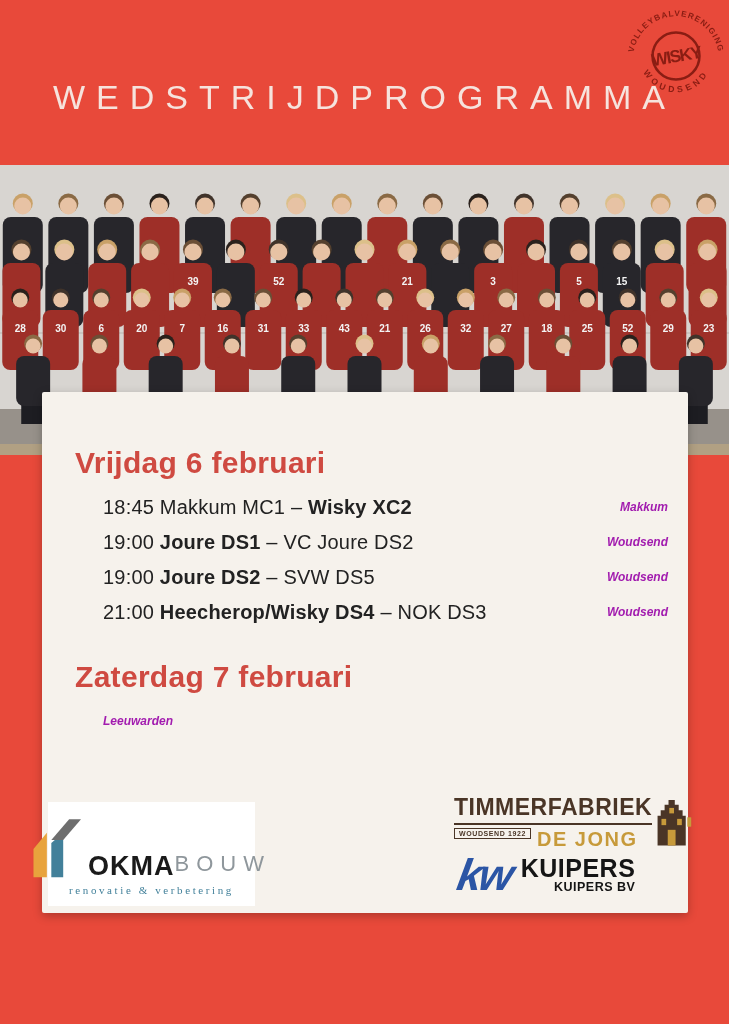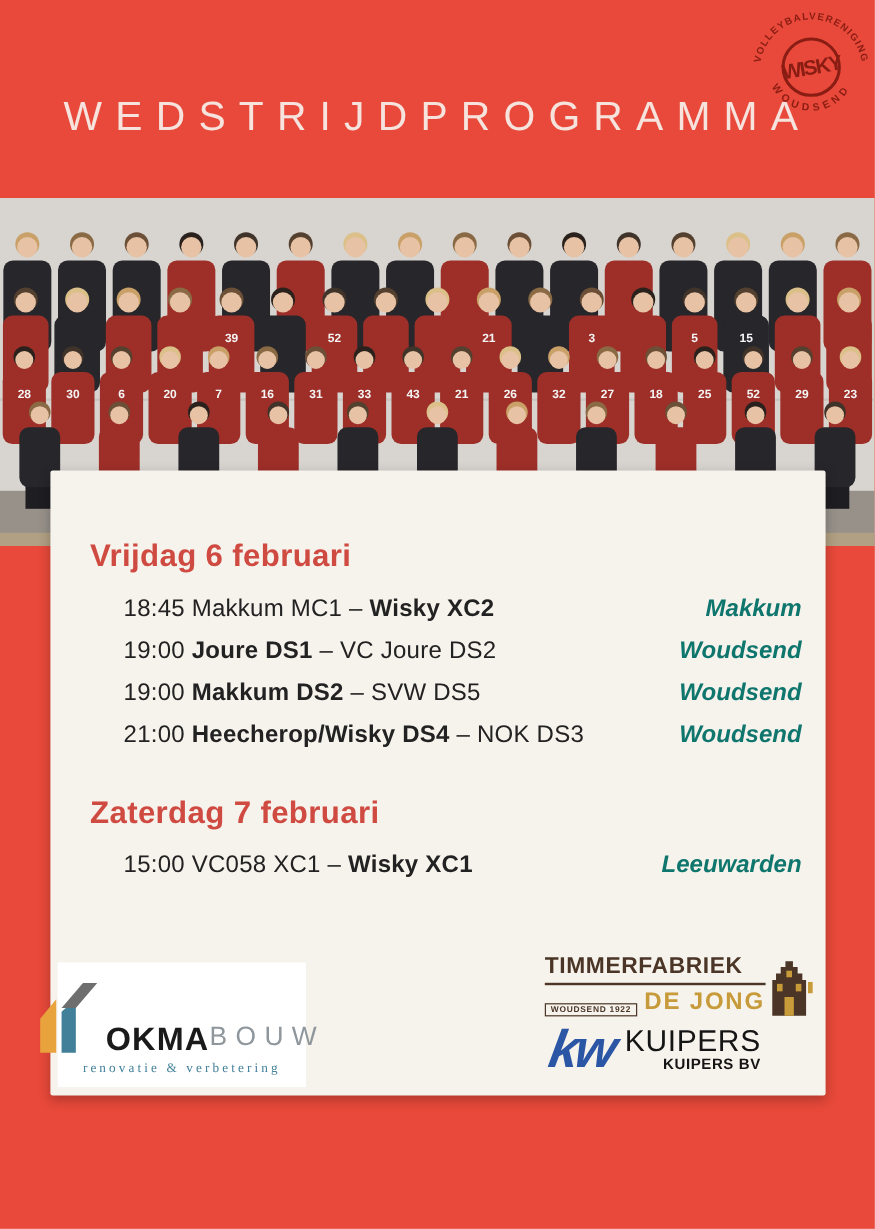--- a/index.html
+++ b/index.html
@@ -17,53 +17,53 @@
   .logo-mono{font-size:17px;font-weight:800;letter-spacing:-1.5px;fill:var(--logo-maroon);}
 
   
   .photo{position:absolute;top:165px;left:0;width:595px;height:290px;}
   .photo svg{display:block;width:729px;height:290px;}
 
   
   .card{position:absolute;left:42px;top:392px;width:646px;height:521px;
     background:var(--card-cream);border-radius:2px;box-shadow:0 3px 10px rgba(0,0,0,.25);}
   .schedule{padding:56px 20px 0 33px;}
-  .day-heading{margin:0 0 18px 0;font-size:26px;font-weight:700;letter-spacing:.3px;color:var(--heading-red);line-height:30px;}
+  .day-heading{margin:0 0 18px 0;font-size:30px;font-weight:700;letter-spacing:.3px;color:var(--heading-red);line-height:30px;}
   .day + .day{margin-top:38px;}
   .match-row{display:flex;justify-content:space-between;align-items:center;margin:0 0 12px 0;padding-left:28px;line-height:23px;}
   .match-line{font-size:20px;color:var(--text-dark);white-space:nowrap;letter-spacing:.2px;}
   .match-line .b{font-weight:bold;}
-  .match-location{font-size:20px;font-weight:bold;font-style:italic;color:#0f766e;white-space:nowrap;}
+  .match-location{font-size:12px;font-weight:bold;font-style:italic;color:#a21caf;white-space:nowrap;}
 
   
   .okma-box{position:absolute;left:6px;bottom:7px;width:207px;height:104px;background:#ffffff;
     display:flex;flex-direction:column;align-items:center;justify-content:center;}
   .okma-row{display:flex;align-items:flex-end;}
   .okma-mark{width:52px;height:66px;margin-right:4px;}
   .okma-words{display:flex;flex-direction:row;align-items:flex-start;}
   .okma-name{font-size:27px;font-weight:800;color:#1a1a1a;letter-spacing:1px;line-height:26px;}
   .okma-sub{font-size:22px;font-weight:400;color:#8f979c;letter-spacing:7px;line-height:22px;}
   .okma-tag{margin-top:5px;font-size:11px;color:var(--okma-teal);letter-spacing:2.6px;font-family:Liberation Serif, serif;}
 
   
   .right-sponsors{position:absolute;right:10px;bottom:16px;width:224px;}
   .tf-block{display:flex;align-items:flex-start;}
   .tf-text{flex:1;}
-  .tf-line1{font-size:19px;font-weight:800;color:var(--dejong-brown);letter-spacing:.5px;
+  .tf-line1{font-size:23px;font-weight:800;color:var(--dejong-brown);letter-spacing:.5px;
     border-bottom:2px solid var(--dejong-brown);padding-bottom:2px;white-space:nowrap;}
-  .tf-row2{display:flex;align-items:flex-end;margin-top:3px;}
+  .tf-row2{display:flex;align-items:flex-start;margin-top:3px;}
   .tf-badge{font-size:7px;font-weight:700;color:var(--dejong-brown);border:1px solid var(--dejong-brown);
     padding:1px 4px;letter-spacing:.6px;margin-right:6px;}
   .tf-dejong{font-size:20px;font-weight:800;color:var(--dejong-gold);letter-spacing:1.5px;}
   .tf-house{width:36px;height:56px;margin-left:4px;flex:0 0 auto;}
   .kuipers-block{display:flex;align-items:center;margin-top:2px;margin-left:4px;}
   .kw-mark{font-size:44px;font-weight:900;font-style:italic;color:var(--kuipers-blue);
     transform:skewX(-10deg);letter-spacing:-3px;line-height:44px;}
   .kuipers-words{margin-left:10px;}
-  .kuipers-name{font-size:25px;font-weight:400;color:#151515;letter-spacing:.5px;line-height:24px;}
+  .kuipers-name{font-size:25px;font-weight:700;color:#151515;letter-spacing:.5px;line-height:24px;}
   .kuipers-sub{font-size:12.5px;font-weight:800;color:#151515;text-align:right;letter-spacing:.5px;}
 </style>
 </head>
 <body>
 
 <div class="poster">
 
   <div class="club-logo">
     <svg viewBox="0 0 100 100">
       <defs>
@@ -318,36 +318,35 @@
     <div class="match-line"><span>18:45 </span><span>Makkum MC1</span><span> – </span><span class="b">Wisky XC2</span></div>
     <div class="match-location">Makkum</div>
   </div>
 
   <div class="match-row">
     <div class="match-line"><span>19:00 </span><span class="b">Joure DS1</span><span> – </span><span>VC Joure DS2</span></div>
     <div class="match-location">Woudsend</div>
   </div>
 
   <div class="match-row">
-    <div class="match-line"><span>19:00 </span><span class="b">Makkum DS2</span><span> – </span><span>SVW DS5</span></div>
+    <div class="match-line"><span>19:00 </span><span class="b">Joure DS2</span><span> – </span><span>SVW DS5</span></div>
     <div class="match-location">Woudsend</div>
   </div>
 
   <div class="match-row">
     <div class="match-line"><span>21:00 </span><span class="b">Heecherop/Wisky DS4</span><span> – </span><span>NOK DS3</span></div>
     <div class="match-location">Woudsend</div>
   </div>
 </div>
   </section>
 
   <section class="day">
     <h2 class="day-heading">Zaterdag 7 februari</h2>
     <div class="day-matches">
   <div class="match-row">
-    <div class="match-line"><span>15:00 </span><span>VC058 XC1</span><span> – </span><span class="b">Wisky XC1</span></div>
     <div class="match-location">Leeuwarden</div>
   </div>
 </div>
   </section>
 </div>
 
     <div class="okma-box">
       <div class="okma-row">
         <svg class="okma-mark" viewBox="0 0 70 88">
           <polygon points="2,48 20,26 20,86 2,86" fill="var(--okma-orange)"></polygon>

